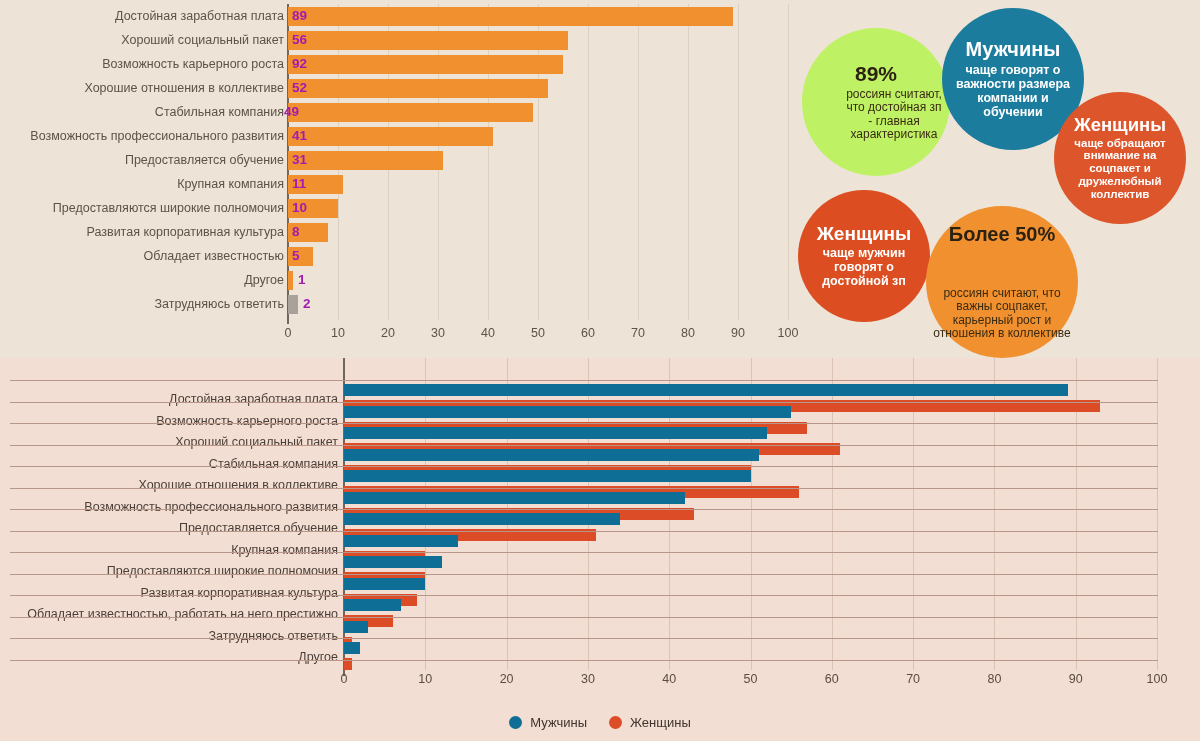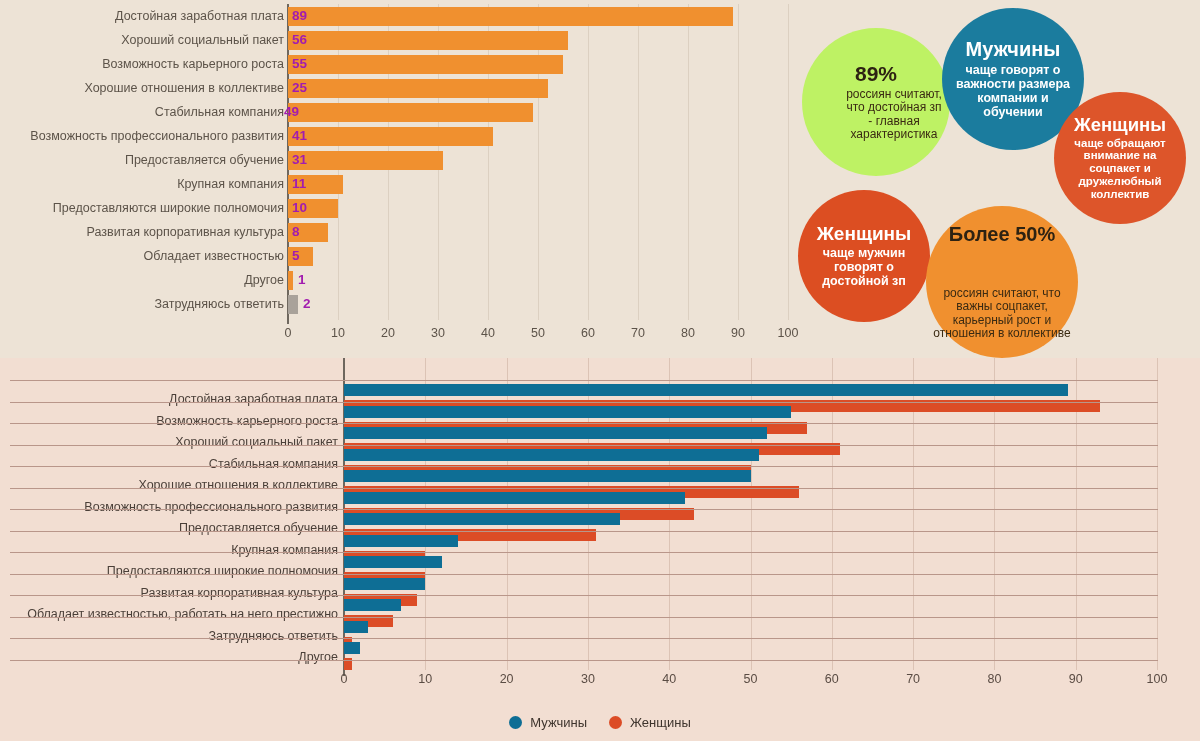--- a/index.html
+++ b/index.html
@@ -229,26 +229,26 @@
           <div class="tc-val" style="left: 292px;">89</div>
         </div>
         <div class="tc-row" style="top: 28px;">
           <div class="tc-label">Хороший социальный пакет</div>
           <div class="tc-bar" style="width: 280px; background: rgb(240, 144, 47);"></div>
           <div class="tc-val" style="left: 292px;">56</div>
         </div>
         <div class="tc-row" style="top: 52px;">
           <div class="tc-label">Возможность карьерного роста</div>
           <div class="tc-bar" style="width: 275px; background: rgb(240, 144, 47);"></div>
-          <div class="tc-val" style="left: 292px;">55</div>
+          <div class="tc-val" style="left: 292px;">92</div>
         </div>
         <div class="tc-row" style="top: 76px;">
           <div class="tc-label">Хорошие отношения в коллективе</div>
           <div class="tc-bar" style="width: 260px; background: rgb(240, 144, 47);"></div>
-          <div class="tc-val" style="left: 292px;">25</div>
+          <div class="tc-val" style="left: 292px;">52</div>
         </div>
         <div class="tc-row" style="top: 100px;">
           <div class="tc-label">Стабильная компания</div>
           <div class="tc-bar" style="width: 245px; background: rgb(240, 144, 47);"></div>
           <div class="tc-val" style="left: 284px;">49</div>
         </div>
         <div class="tc-row" style="top: 124px;">
           <div class="tc-label">Возможность профессионального развития</div>
           <div class="tc-bar" style="width: 205px; background: rgb(240, 144, 47);"></div>
           <div class="tc-val" style="left: 292px;">41</div>

